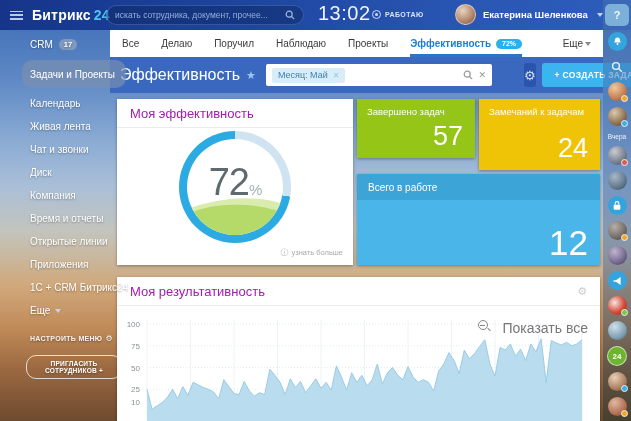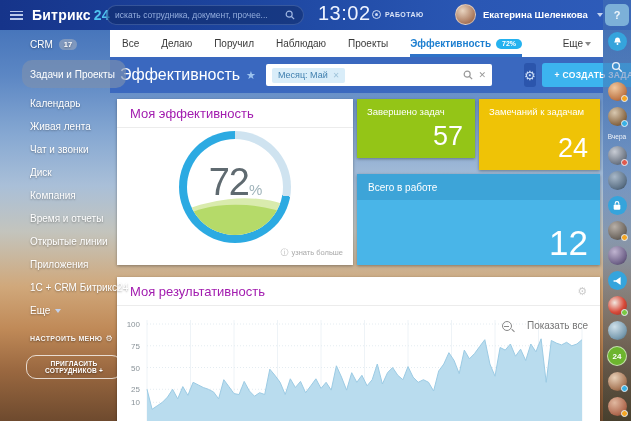--- a/index.html
+++ b/index.html
@@ -97,21 +97,21 @@
   .tile-label { font-size:9.5px; padding:7px 10px 0; }
   .tile-value { position:absolute; right:12px; bottom:6px; font-size:27px; font-weight:200; }
   .tile-green { left:247px; top:6px; width:118px; height:59px; background:#94c517; }
   .tile-yellow { left:369px; top:6px; width:121px; height:71px; background:#efc306; }
   .tile-blue { left:247px; top:81px; width:243px; height:91px; background:#49b5e8; }
   .tile-blue .tile-band { height:26px; background:#3da4d8; display:flex; align-items:center; padding:0 11px; font-size:10px; }
   .tile-blue .tile-value { font-size:35px; bottom:2px; }
 
   .chart-card { left:7px; top:184px; width:483px; height:175px; }
   .chart-area { position:relative; margin-top:6px; }
-  .show-all { position:absolute; right:12px; top:8px; font-size:10px; color:#777; display:flex; align-items:flex-end; gap:15px; z-index:2; }
+  .show-all { position:absolute; right:12px; top:8px; font-size:14px; color:#777; display:flex; align-items:flex-start; gap:15px; z-index:2; }
   .zoom-out-icon { width:10px; height:10px; border:1.2px solid #888; border-radius:50%; position:relative; }
   .zoom-out-icon::before { content:""; position:absolute; left:1.5px; top:3.5px; width:5px; height:1.2px; background:#888; }
   .zoom-out-icon::after { content:""; position:absolute; left:8px; top:8px; width:4px; height:1.2px; background:#888; transform:rotate(45deg); }
   .info-icon { font-size:8px; color:#b5b5b5; }
   svg text.ytick { font-size:8px; fill:#8a9399; font-family:"Liberation Sans",sans-serif; }
 </style>
 </head>
 <body>
 
 <div id="app">

